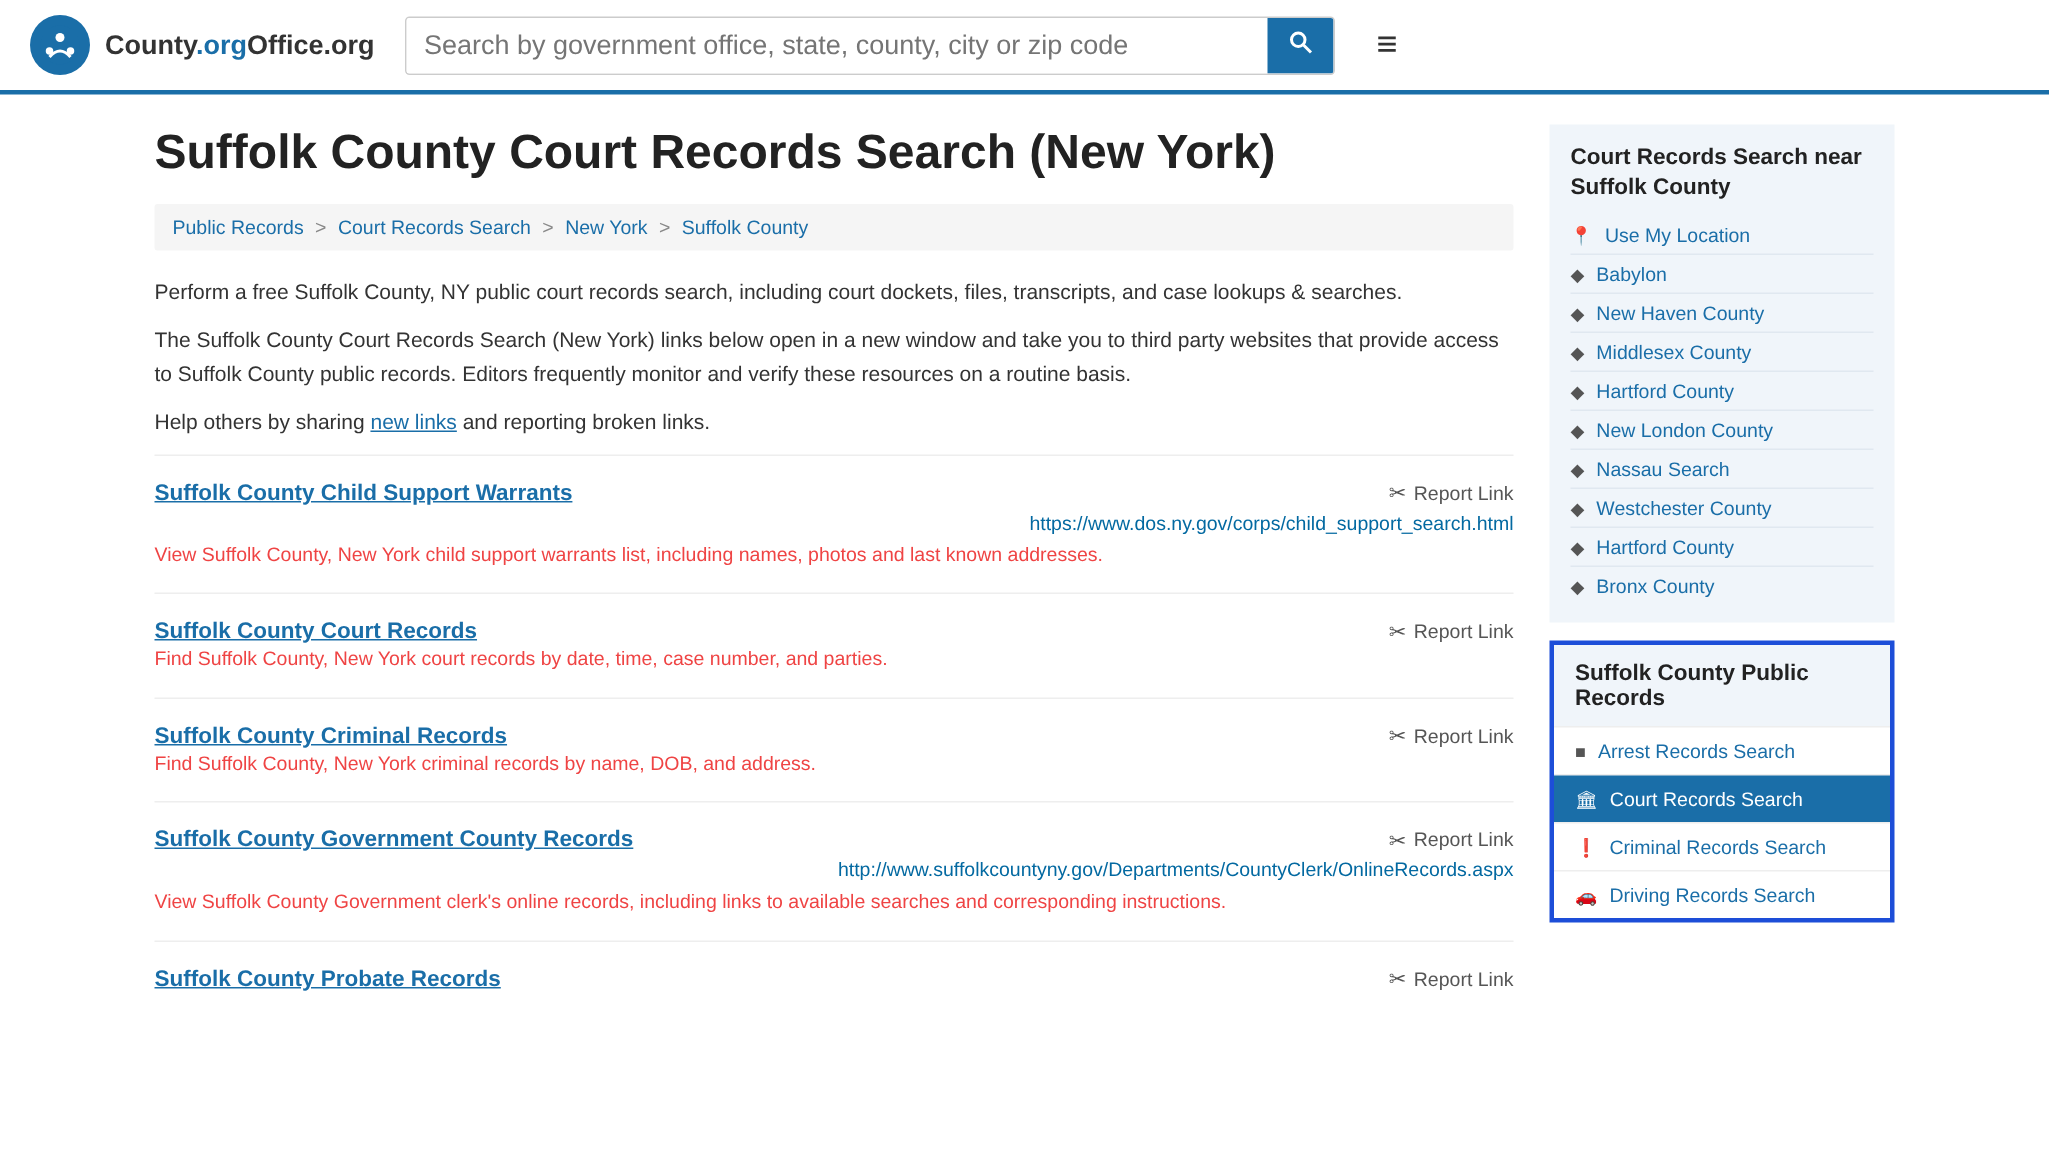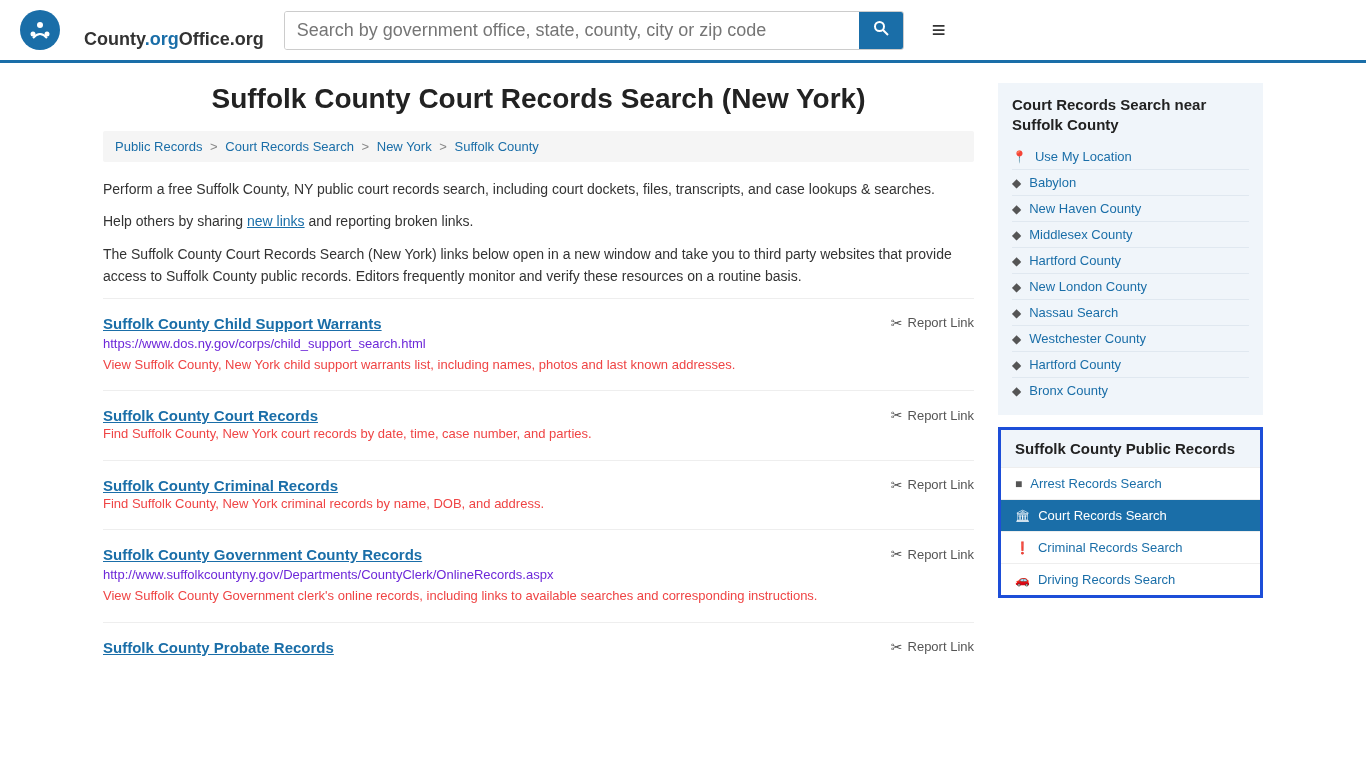--- a/index.html
+++ b/index.html
@@ -9,22 +9,22 @@
     .header {
       background: #fff;
       border-bottom: 3px solid #1a6ea8;
       padding: 10px 20px;
       display: flex;
       align-items: center;
       gap: 20px;
     }
     .logo-area {
       display: flex;
-      align-items: flex-end;
-      gap: 24px;
+      align-items: center;
+      gap: 10px;
       text-decoration: none;
     }
     .logo-circle {
       width: 40px;
       height: 40px;
       border-radius: 50%;
       background: #1a6ea8;
       display: flex;
       align-items: center;
       justify-content: center;
@@ -76,31 +76,30 @@
       margin: 0 auto;
       padding: 20px 20px;
       display: flex;
       gap: 24px;
     }
     .content {
       flex: 1;
       min-width: 0;
     }
     .sidebar {
-      width: 265px;
+      width: 230px;
       flex-shrink: 0;
     }
 
     
     .page-title {
-      font-size: 28px;
+      font-size: 32px;
       font-weight: bold;
       color: #222;
       margin-bottom: 16px;
-      text-align: center;
     }
 
     
     .breadcrumb {
       background: #f5f5f5;
       padding: 8px 12px;
       font-size: 13px;
       color: #555;
       margin-bottom: 16px;
       border-radius: 2px;
@@ -123,21 +122,21 @@
       color: #1a6ea8;
     }
 
     
     .record-item {
       border-top: 1px solid #eee;
       padding: 16px 0;
     }
     .record-header {
       display: flex;
-      align-items: flex-start;
+      align-items: center;
       justify-content: space-between;
       gap: 10px;
     }
     .record-title {
       font-size: 15px;
       font-weight: bold;
       color: #1a6ea8;
       text-decoration: underline;
       cursor: pointer;
     }
@@ -149,23 +148,24 @@
       color: #555;
       white-space: nowrap;
       cursor: pointer;
       flex-shrink: 0;
     }
     .report-icon {
       font-size: 14px;
       color: #555;
     }
     .record-url {
-      color: #6d28d9;
+      color: #0369a1;
       font-size: 13px;
       margin: 4px 0;
+      text-align: right;
     }
     .record-desc {
       font-size: 13px;
       color: #ef4444;
       line-height: 1.5;
     }
 
     
     .sidebar-section {
       background: #f0f5fa;
@@ -277,24 +277,24 @@
       <a href="#">Public Records</a>
       <span> &gt; </span>
       <a href="#">Court Records Search</a>
       <span> &gt; </span>
       <a href="#">New York</a>
       <span> &gt; </span>
       <a href="#">Suffolk County</a>
     </div>
 
     <p class="description">Perform a free Suffolk County, NY public court records search, including court dockets, files, transcripts, and case lookups &amp; searches.</p>
+    <p class="description">The Suffolk County Court Records Search (New York) links below open in a new window and take you to third party websites that provide access to Suffolk County public records. Editors frequently monitor and verify these resources on a routine basis.</p>
     <p class="description">
       <span>Help others by sharing </span><a href="#">new links</a><span> and reporting broken links.</span>
     </p>
-    <p class="description">The Suffolk County Court Records Search (New York) links below open in a new window and take you to third party websites that provide access to Suffolk County public records. Editors frequently monitor and verify these resources on a routine basis.</p>
 
     <div id="records-list">
         <div class="record-item">
     <div class="record-header">
       <span class="record-title">Suffolk County Child Support Warrants</span>
       <span class="report-link">
         <span class="report-icon">✂</span>
         Report Link
       </span>
     </div>

